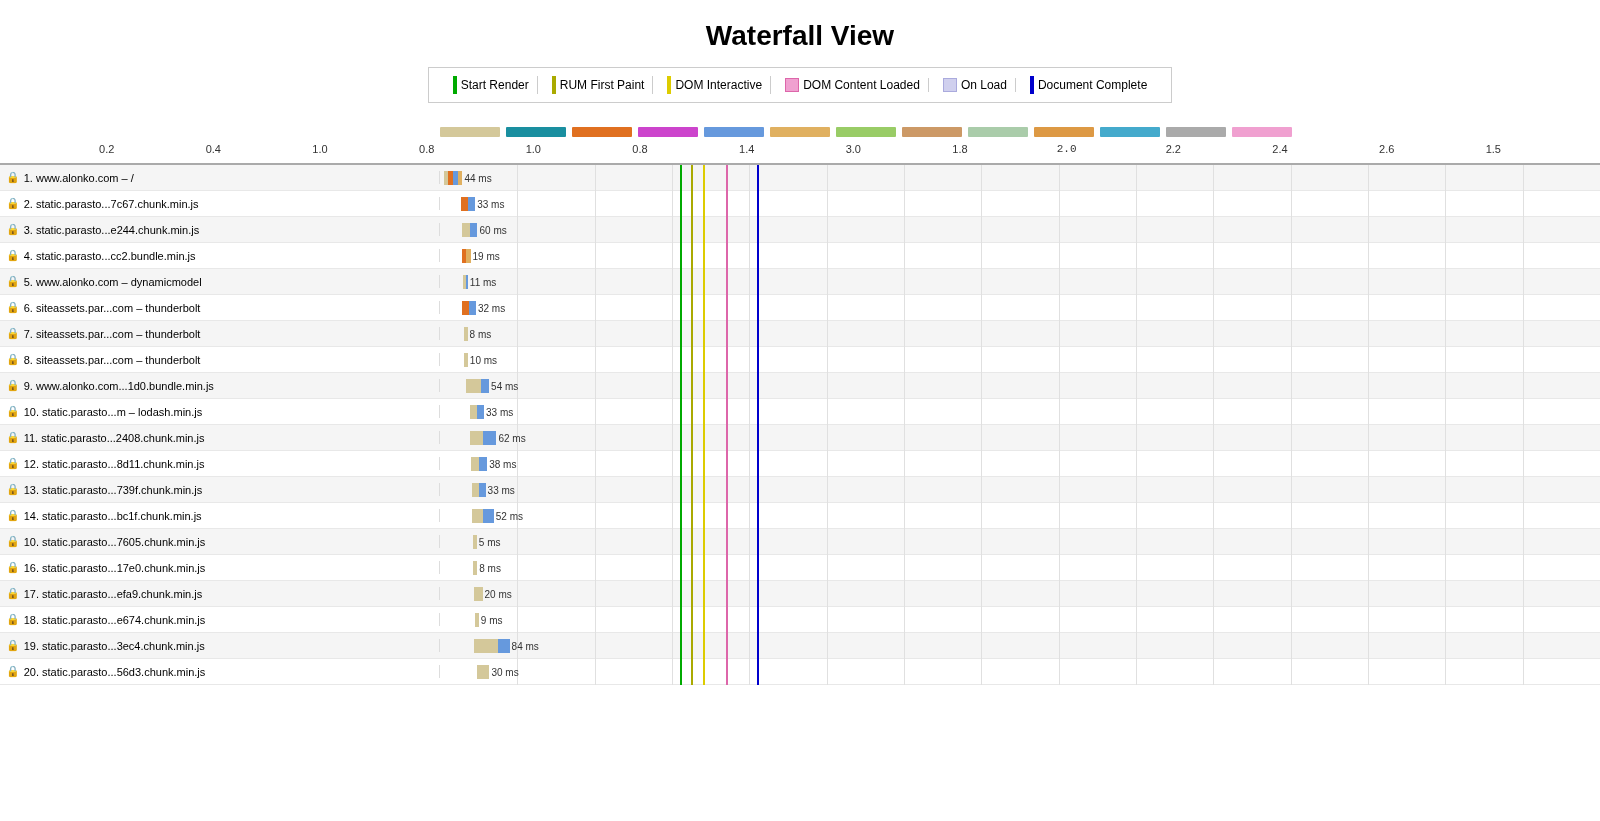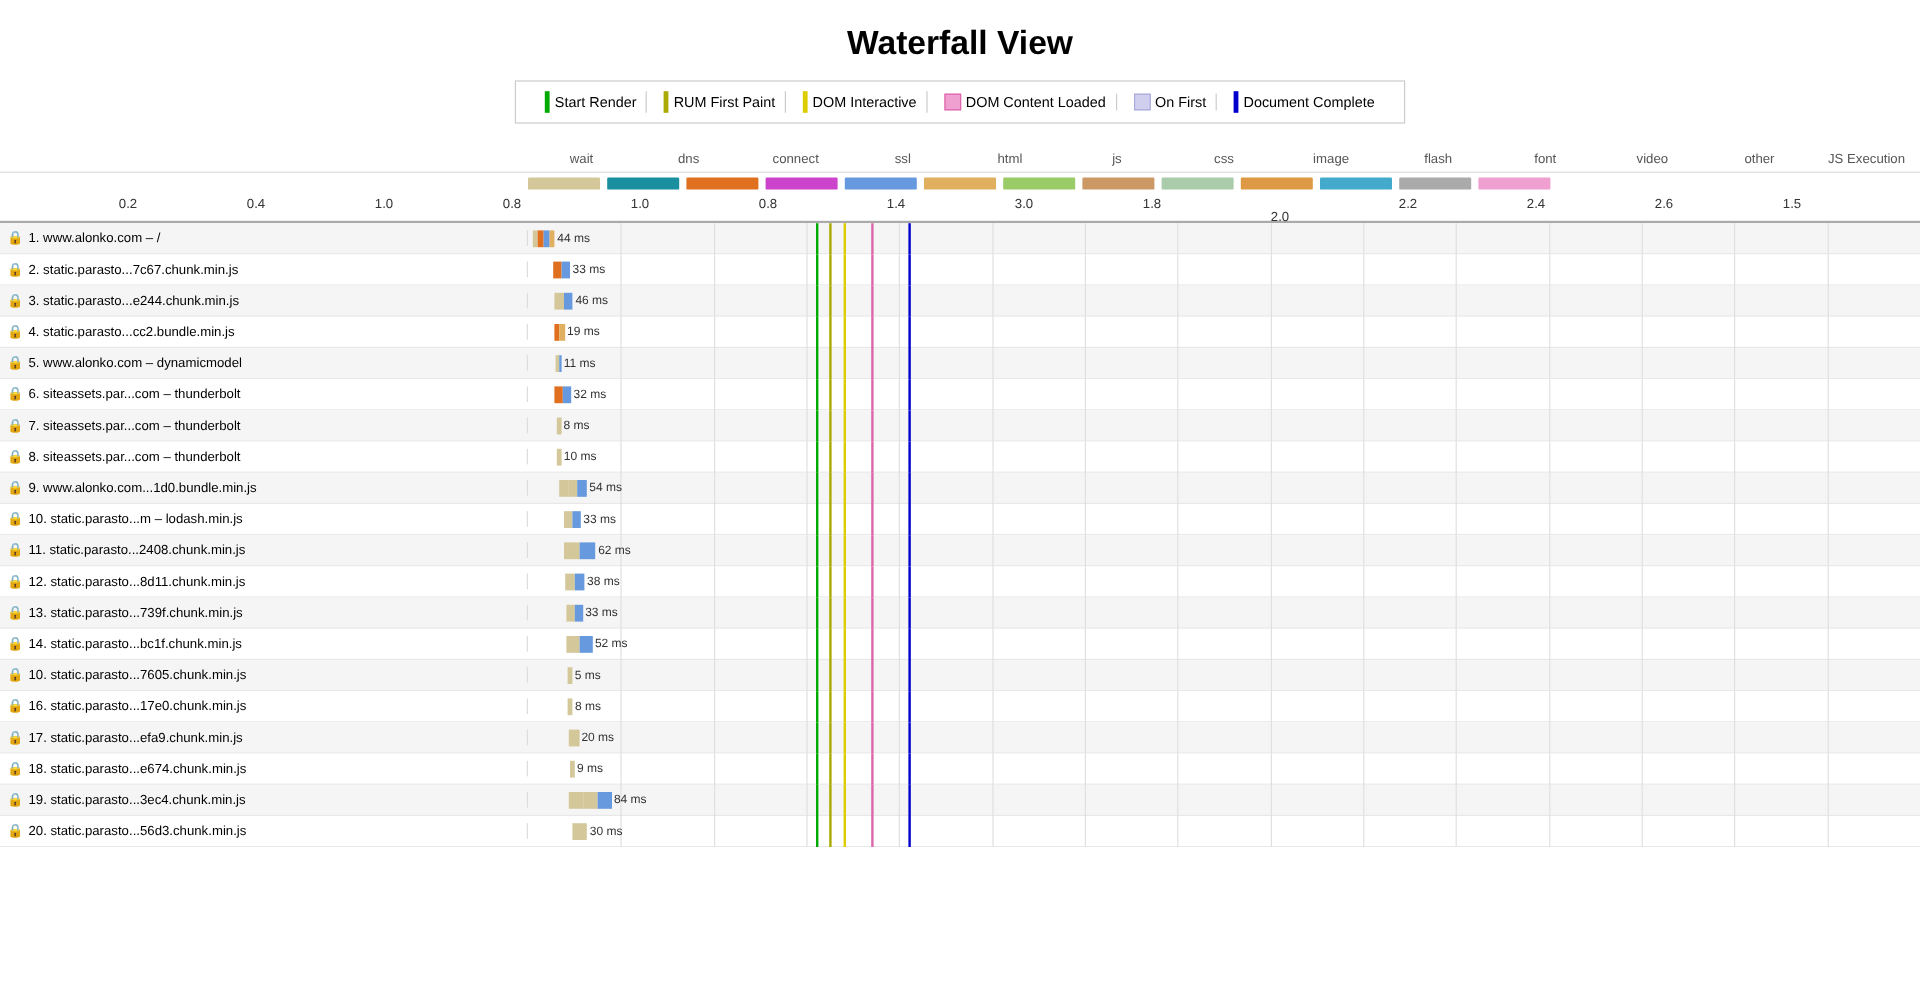--- a/index.html
+++ b/index.html
@@ -211,48 +211,30 @@
     <div class="legend-item">
       <span class="legend-color" style="background: rgb(221, 204, 0);"></span>
       <span>DOM Interactive</span>
     </div>
     <div class="legend-item">
       <span class="legend-color-wide" style="background: rgb(240, 160, 208); border: 1px solid rgb(221, 102, 170);"></span>
       <span>DOM Content Loaded</span>
     </div>
     <div class="legend-item">
       <span class="legend-color-wide" style="background: rgb(208, 208, 238); border: 1px solid rgb(170, 170, 221);"></span>
-      <span>On First</span>
+      <span>On Load</span>
     </div>
     <div class="legend-item">
       <span class="legend-color" style="background: rgb(0, 0, 204);"></span>
       <span>Document Complete</span>
     </div>
   </div>
 
 <div class="waterfall-container">
 
-  <div class="column-headers">
-    <div class="row-label-spacer"></div>
-    <div class="resource-types">
-    <div class="resource-type">wait</div>
-        <div class="resource-type">dns</div>
-        <div class="resource-type">connect</div>
-        <div class="resource-type">ssl</div>
-        <div class="resource-type">html</div>
-        <div class="resource-type">js</div>
-        <div class="resource-type">css</div>
-        <div class="resource-type">image</div>
-        <div class="resource-type">flash</div>
-        <div class="resource-type">font</div>
-        <div class="resource-type">video</div>
-        <div class="resource-type">other</div>
-        <div class="resource-type">JS Execution</div>
-      </div>
-  </div>
 
   <div class="color-bars">
     <div class="row-label-spacer"></div>
     <div class="color-bar-items">
     <div class="color-bar" style="background: rgb(212, 200, 154);"></div>
         <div class="color-bar" style="background: rgb(26, 143, 160);"></div>
         <div class="color-bar" style="background: rgb(224, 112, 32);"></div>
         <div class="color-bar" style="background: rgb(204, 68, 204);"></div>
         <div class="color-bar" style="background: rgb(102, 153, 221);"></div>
         <div class="color-bar" style="background: rgb(224, 176, 96);"></div>
@@ -270,21 +252,21 @@
     <div class="time-axis">
     <span class="time-tick" style="left: 6.66667%; top: 4px;">0.2</span>
         <span class="time-tick" style="left: 13.3333%; top: 4px;">0.4</span>
         <span class="time-tick" style="left: 20%; top: 4px;">1.0</span>
         <span class="time-tick" style="left: 26.6667%; top: 4px;">0.8</span>
         <span class="time-tick" style="left: 33.3333%; top: 4px;">1.0</span>
         <span class="time-tick" style="left: 40%; top: 4px;">0.8</span>
         <span class="time-tick" style="left: 46.6667%; top: 4px;">1.4</span>
         <span class="time-tick" style="left: 53.3333%; top: 4px;">3.0</span>
         <span class="time-tick" style="left: 60%; top: 4px;">1.8</span>
-        <span class="time-tick" style="left: 66.6667%; top: 15px;">2.0</span>
+        <span class="time-tick" style="left: 66.6667%; top: 4px; font-family: Liberation Mono, monospace;">2.0</span>
         <span class="time-tick" style="left: 73.3333%; top: 4px;">2.2</span>
         <span class="time-tick" style="left: 80%; top: 4px;">2.4</span>
         <span class="time-tick" style="left: 86.6667%; top: 4px;">2.6</span>
         <span class="time-tick" style="left: 93.3333%; top: 4px;">1.5</span>
       </div>
   </div>
 
   <div class="waterfall-rows">
   <div class="waterfall-row">
         <div class="row-label">
@@ -374,21 +356,21 @@
             <div class="grid-line" style="left: 60%;"></div>
             <div class="grid-line" style="left: 66.6667%;"></div>
             <div class="grid-line" style="left: 73.3333%;"></div>
             <div class="grid-line" style="left: 80%;"></div>
             <div class="grid-line" style="left: 86.6667%;"></div>
             <div class="grid-line" style="left: 93.3333%;"></div>
           </div>
           <div class="request-bar" style="left: 1.93333%; width: 1.3%; min-width: 4px;">
             <div class="bar-segment" style="background: rgb(212, 200, 154); width: 50%;"></div>
             <div class="bar-segment" style="background: rgb(102, 153, 221); width: 50%;"></div>
-            <span class="bar-label">46 ms</span>
+            <span class="bar-label">60 ms</span>
           </div>
           <div class="vertical-line" style="left: 20.6667%; background: rgb(0, 170, 0); width: 2px;"></div>
           <div class="vertical-line" style="left: 21.6667%; background: rgb(170, 170, 0); width: 2px;"></div>
           <div class="vertical-line" style="left: 22.6667%; background: rgb(221, 204, 0); width: 2px;"></div>
           <div class="vertical-line" style="left: 24.6667%; background: rgb(221, 102, 170); width: 2px;"></div>
           <div class="vertical-line" style="left: 27.3333%; background: rgb(0, 0, 204); width: 2px;"></div>
         </div>
       </div>
       <div class="waterfall-row">
         <div class="row-label">

